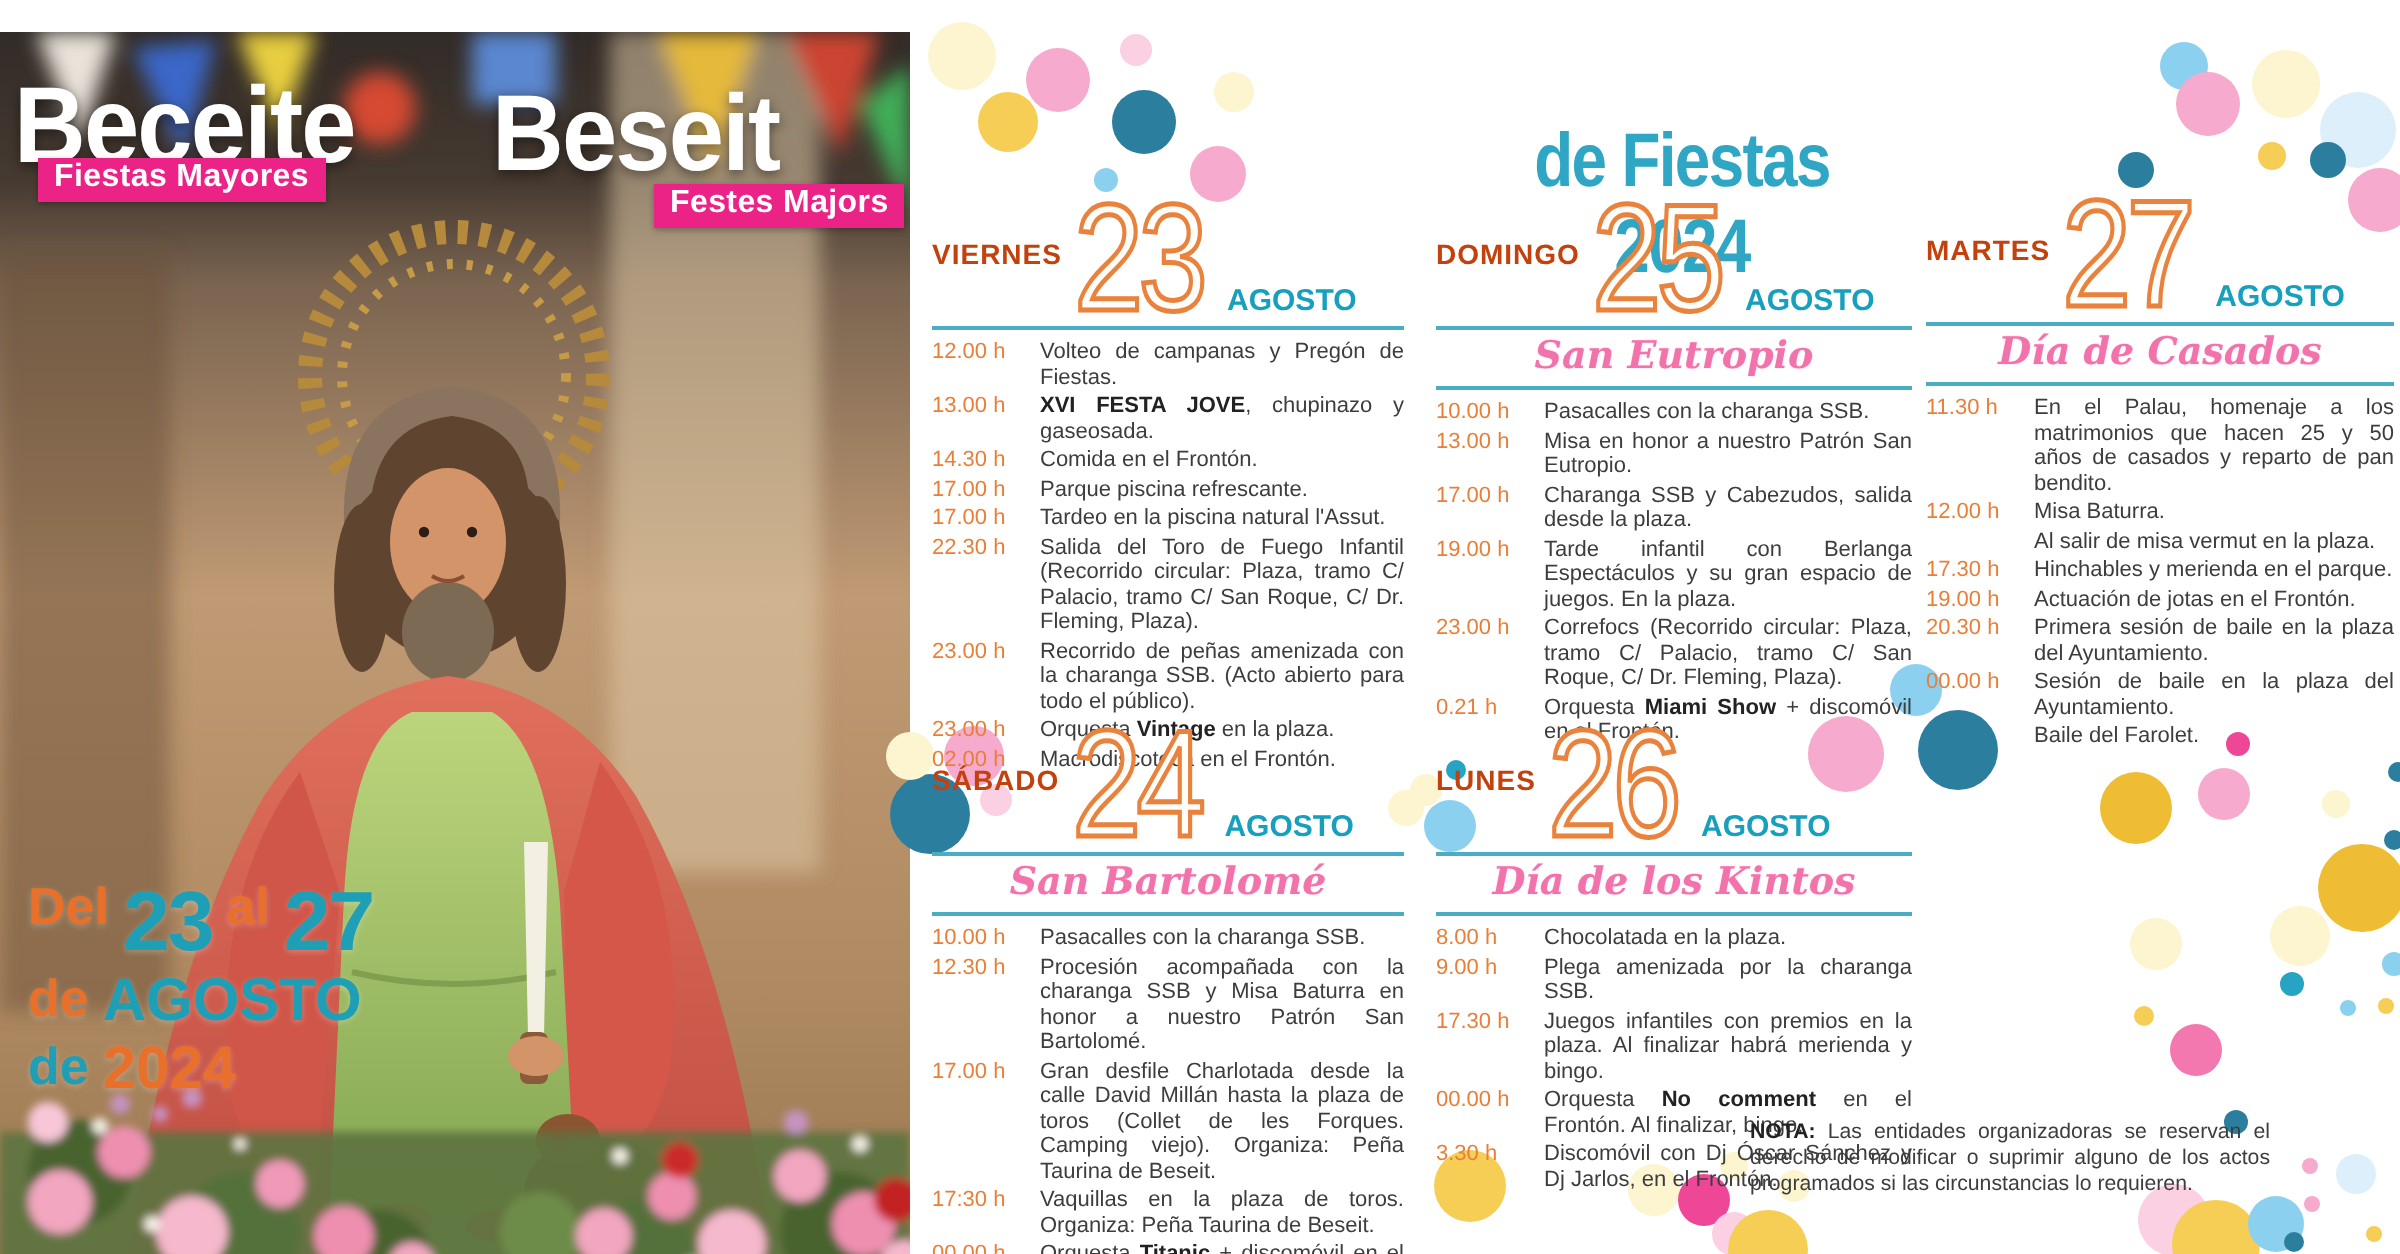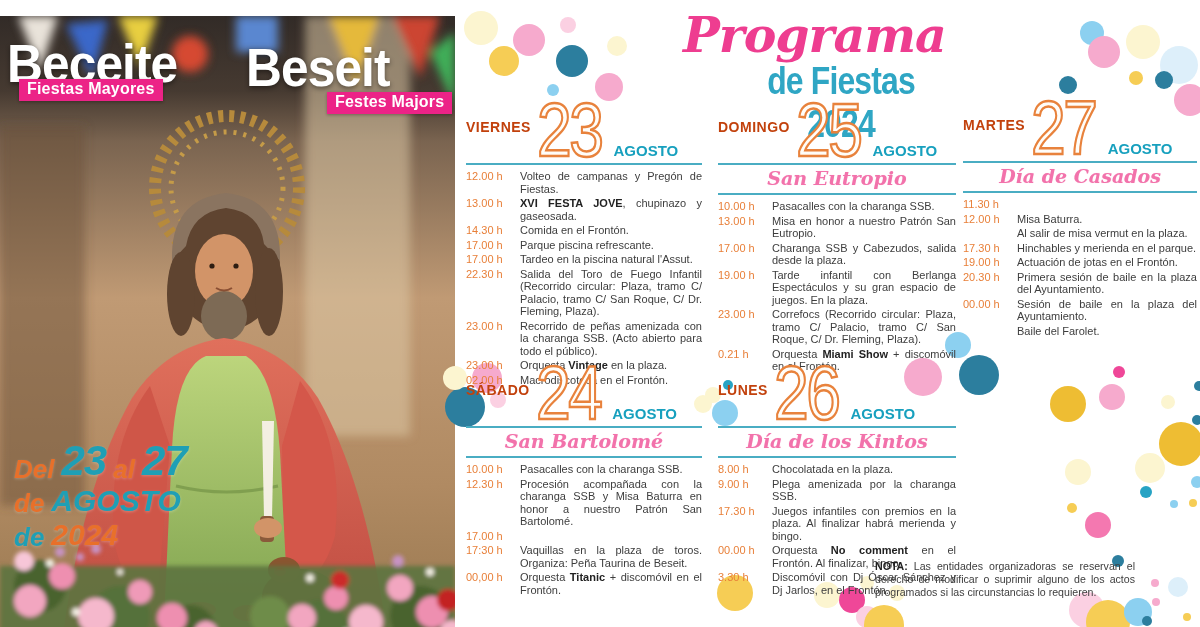--- a/index.html
+++ b/index.html
@@ -17,21 +17,21 @@
   }
   .title-es { left:7px; top:16px; }
   .title-ca { left:246px; top:20px; }
   .badge { position:absolute; background:#ec2387; color:#fff; font-weight:bold;
            font-size:16px; padding:1px 8px 3px; letter-spacing:.2px;
            box-shadow:0 1px 3px rgba(0,0,0,.3); }
   .badge-es { left:19px; top:63px; }
   .badge-ca { left:327px; top:76px; }
   .date-block { position:absolute; left:14px; top:424px; line-height:1.0;
                 font-weight:bold; text-shadow:0 1px 3px rgba(255,255,255,.25); }
-  .date-line { display:flex; align-items:flex-end; gap:7px; margin-bottom:4px;font-style:italic; }
+  .date-line { display:flex; align-items:flex-start; gap:7px; margin-bottom:4px; }
   .dt-o { color:#e8702a; font-size:26px; }
   .dt-t { color:#1f9fb5; font-size:26px; }
   .dt-num { font-size:42px; color:#1f9fb5; letter-spacing:-1px; }
   .dt-caps-t { font-size:30px; color:#1f9fb5; letter-spacing:0px; }
   .dt-caps-o { font-size:30px; color:#e8702a; }
 
   
   .right-panel { position:absolute; left:455px; top:0; width:745px; height:627px; background:#fff; }
   .dot { position:absolute; border-radius:50%; }
 
@@ -248,21 +248,20 @@
         <div class="dot" style="left: 728px; top: 613px; width: 8px; height: 8px; background: rgb(246, 205, 85);"></div>
         <div class="dot" style="left: 262px; top: 575px; width: 36px; height: 36px; background: rgb(246, 205, 85);"></div>
         <div class="dot" style="left: 359px; top: 582px; width: 26px; height: 26px; background: rgb(252, 245, 208);"></div>
         <div class="dot" style="left: 384px; top: 587px; width: 26px; height: 26px; background: rgb(239, 71, 152);"></div>
         <div class="dot" style="left: 401px; top: 606px; width: 22px; height: 22px; background: rgb(251, 208, 226);"></div>
         <div class="dot" style="left: 405px; top: 576px; width: 14px; height: 14px; background: rgb(252, 245, 208);"></div>
         <div class="dot" style="left: 434px; top: 585px; width: 16px; height: 16px; background: rgb(252, 245, 208);"></div>
         <div class="dot" style="left: 409px; top: 605px; width: 40px; height: 40px; background: rgb(246, 205, 85);"></div>
       </div>
 
-    <div class="header-title">Programa</div>
     <div class="header-sub">de Fiestas 2024</div>
 
     <section class="day" style="left:11px;  top:103px; width:236px;">
         <div class="day-head">
           <span class="day-name">VIERNES</span>
           <span class="day-num">23</span>
           <span class="day-month">AGOSTO</span>
         </div>
         <div class="rule"></div>
         <div class="events">
@@ -345,20 +344,21 @@
           <span class="day-name">MARTES</span>
           <span class="day-num">27</span>
           <span class="day-month">AGOSTO</span>
         </div>
         <div class="rule"></div>
         <div class="day-sub">Día de Casados</div>
         <div class="rule"></div>
         <div class="events">
           <div class="ev">
             <span class="ev-time">11.30 h</span>
+            <span class="ev-text">En el Palau, homenaje a los matrimonios que hacen 25 y 50 años de casados y reparto de pan bendito.</span>
           </div>
           <div class="ev">
             <span class="ev-time">12.00 h</span>
             <span class="ev-text">Misa Baturra.</span>
           </div>
           <div class="ev">
             <span class="ev-time"></span>
             <span class="ev-text">Al salir de misa vermut en la plaza.</span>
           </div>
           <div class="ev">
@@ -396,20 +396,21 @@
           <div class="ev">
             <span class="ev-time">10.00 h</span>
             <span class="ev-text">Pasacalles con la charanga SSB.</span>
           </div>
           <div class="ev">
             <span class="ev-time">12.30 h</span>
             <span class="ev-text">Procesión acompañada con la charanga SSB y Misa Baturra en honor a nuestro Patrón San Bartolomé.</span>
           </div>
           <div class="ev">
             <span class="ev-time">17.00 h</span>
+            <span class="ev-text">Gran desfile Charlotada desde la calle David Millán hasta la plaza de toros (Collet de les Forques. Camping viejo). Organiza: Peña Taurina de Beseit.</span>
           </div>
           <div class="ev">
             <span class="ev-time">17:30 h</span>
             <span class="ev-text">Vaquillas en la plaza de toros. Organiza: Peña Taurina de Beseit.</span>
           </div>
           <div class="ev">
             <span class="ev-time">00,00 h</span>
             <span class="ev-text">Orquesta <b>Titanic</b> + discomóvil en el Frontón.</span>
           </div>
         </div>

